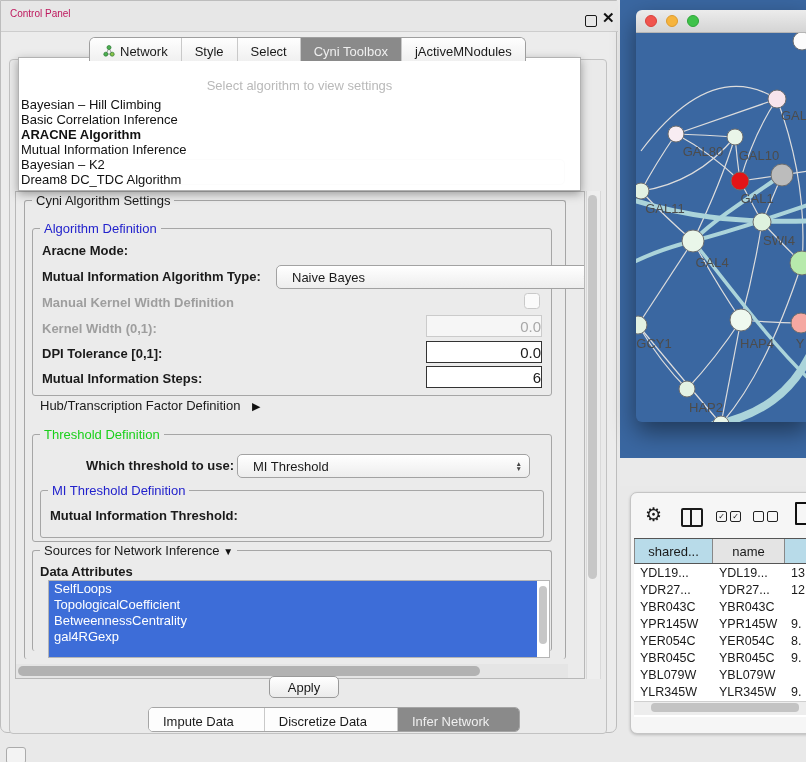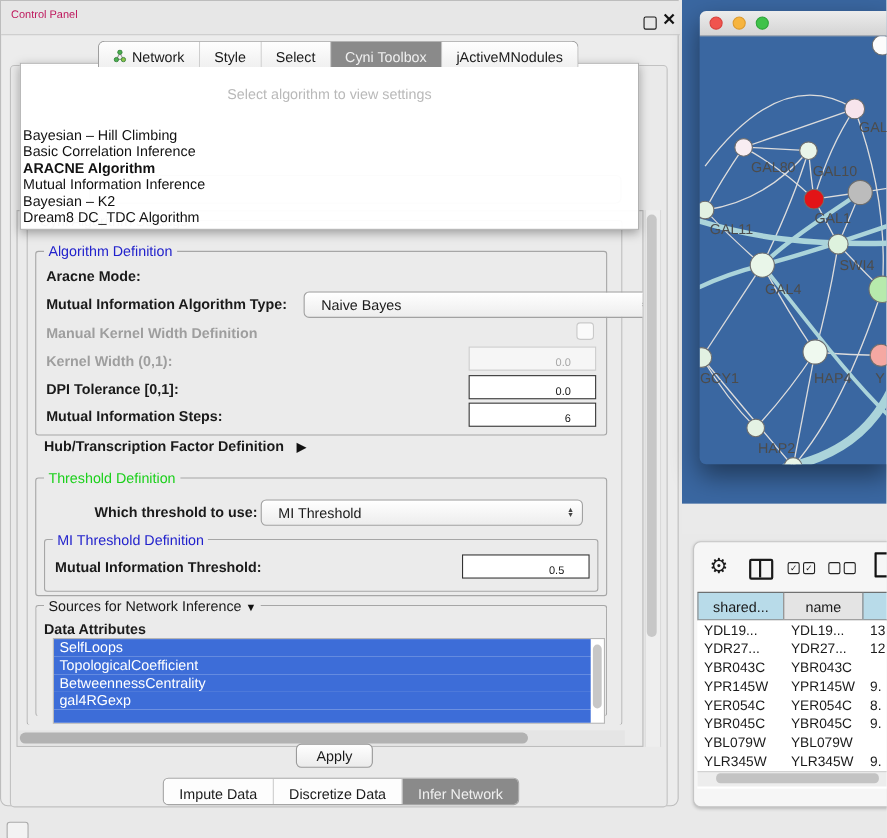--- a/index.html
+++ b/index.html
@@ -21,38 +21,38 @@
   .tabseg:last-child{border-right:none}
   .tabseg.sel{background:#8a8a8a;color:#efefef}
   #content-panel{left:8px;top:58px;width:598px;height:675px;border:1px solid #c2c2c2;border-radius:4px;
                  background:#eaeaea;box-sizing:border-box}
   
   #combo-remnant{left:80px;top:158px;width:482px;height:24px;border:1px solid #9f9f9f;border-radius:5px;
                  background:#f1f1f1;z-index:5}
   #dd-popup{left:17px;top:56px;width:561px;border:1px solid #b2b2b2;background:rgba(255,255,255,0.97);
             box-shadow:0 3px 9px rgba(0,0,0,0.35);z-index:50;padding-bottom:3px}
   #dd-placeholder{margin-top:20px;height:16px;text-align:center;color:#b9b9b9;font-size:13px}
-  #dd-items{margin-top:21px}
+  #dd-items{margin-top:3px}
   .dd-item{height:15px;line-height:15px;font-size:13px;padding-left:2px;color:#111;white-space:nowrap}
   .dd-bold{font-weight:bold}
   
   #viewport{left:14px;top:190px;width:568px;height:486px;border:1px solid #b8b8b8;background:#ebebeb;
             overflow:hidden;box-sizing:content-box}
   .groupbox{position:absolute;border:1px solid #a6a6a6;border-radius:3px}
   .gtitle{position:absolute;background:#ebebeb;padding:0 4px;font-size:13px;white-space:nowrap}
   .t-blue{color:#2222cc}.t-green{color:#1bd01b}
   .lbl{position:absolute;font-size:13px;font-weight:bold;color:#1a1a1a;white-space:nowrap}
   .lbl.dim{color:#9e9e9e}
   .combo{position:absolute;display:flex;align-items:center;border:1px solid #a2a2a2;border-radius:5px;
          background:linear-gradient(#ffffff,#ededed);font-size:13px;padding-left:15px;box-sizing:border-box;
          box-shadow:inset 0 1px 0 #fff}
   .stepper{margin-left:auto;margin-right:7px;display:flex;flex-direction:column;align-items:center;
            font-size:6.5px;line-height:5px;color:#444}
-  .field{position:absolute;background:#fff;border:1.5px solid #333;display:flex;align-items:flex-end;
-         justify-content:flex-end;padding-right:22px;font-size:10px;box-sizing:border-box}
+  .field{position:absolute;background:#fff;border:1.5px solid #333;display:flex;align-items:center;
+         justify-content:flex-end;padding-right:0;font-size:15px;box-sizing:border-box}
   .field.dis{border:1px solid #cbcbcb;background:#f6f6f6;color:#a8a8a8}
   .checkbox{position:absolute;width:14px;height:14px;border:1.5px solid #c9c9c9;border-radius:3.5px;background:#fafafa}
   .arrow{font-size:11px;color:#111}
   #attr-list{position:absolute;left:32px;top:388px;width:502px;height:78px;background:#fff;
              border:1px solid #b5b5b5;box-sizing:border-box;overflow:hidden}
   .attr-item{width:488px;height:16px;line-height:16px;background:#3d6dd8;color:#fff;font-size:13px;padding-left:5px;
              box-sizing:border-box}
   .attr-filler{width:488px;height:14px;background:#3d6dd8}
   #attr-scroll-thumb{position:absolute;left:491px;top:6px;width:8px;height:58px;background:#c7c7c7;border-radius:4px}
   
@@ -60,21 +60,21 @@
            border-right:1px solid #d9d9d9}
   #vscroll-thumb{left:587px;top:194px;width:9px;height:384px;background:#c7c7c7;border-radius:5px}
   #hscroll{position:absolute;left:0;top:472px;width:552px;height:14px;background:#e5e5e5}
   #hscroll-thumb{position:absolute;left:2px;top:2px;width:462px;height:10px;background:#b2b2b2;border-radius:5px}
   
   #apply-btn{left:268px;top:675px;width:70px;height:22px;border:1px solid #9a9a9a;border-radius:5px;
              background:linear-gradient(#ffffff,#ebebeb);font-size:13px;display:flex;align-items:center;
              justify-content:center;box-sizing:border-box}
   #bottom-tabstrip{left:147px;top:706px;height:23px;display:flex;border:1px solid #a5a5a5;border-radius:5px;
                    overflow:hidden;background:#fff;font-size:13px}
-  .btab{padding:3px 14px 0 14px;background:#fdfdfd;border-right:1px solid #c9c9c9;display:flex;align-items:center}
+  .btab{padding:3px 30px 0 14px;background:#fdfdfd;border-right:1px solid #c9c9c9;display:flex;align-items:center}
   .btab:last-child{border-right:none}
   .btab.sel{background:#8a8a8a;color:#efefef}
   #mini-dock-icon{left:6px;top:747px;width:18px;height:15px;border:1px solid #ababab;border-radius:3px;background:#f3f3f3}
   
   #desktop{left:620px;top:0;width:186px;height:458px;background:#3a67a1}
   #net-window{left:636px;top:10px;width:172px;height:412px;border-radius:6px 0 0 6px;
               box-shadow:0 10px 24px rgba(0,0,0,0.45);overflow:hidden}
   #net-titlebar{height:22px;background:linear-gradient(#ececec,#d4d4d4);border-bottom:1px solid #b5b5b5;
                 display:flex;align-items:center;gap:9px;padding-left:9px}
   .light{width:12px;height:12px;border-radius:50%;box-sizing:border-box}
@@ -192,43 +192,40 @@
     <div class="lbl" style="left:26px;top:154px">DPI Tolerance [0,1]:</div>
     <div class="field" style="left:410px;top:149px;width:116px;height:22px">
       <span>0.0</span>
     </div>
 
     <div class="lbl" style="left:26px;top:179px">Mutual Information Steps:</div>
     <div class="field" style="left:410px;top:174px;width:116px;height:22px">
       <span>6</span>
     </div>
 
-    <div class="lbl" style="left:24px;top:206px;font-weight:bold">
+    <div class="lbl" style="left:24px;top:206px;font-weight:normal">
       <span>Hub/Transcription Factor Definition</span>
       <span class="arrow" style="margin-left:8px">▶</span>
     </div>
 
     <div class="groupbox" style="left:16px;top:242px;width:518px;height:106px"></div>
     <div class="gtitle t-green" style="left:24px;top:235px">Threshold Definition</div>
 
     <div class="lbl" style="left:70px;top:266px">Which threshold to use:</div>
     <div class="combo" style="left:221px;top:262px;width:293px;height:24px">
       <span>MI Threshold</span>
       <span class="stepper">
         <span>▲</span>
           <span>▼</span>
       </span>
     </div>
 
     <div class="groupbox" style="left:24px;top:298px;width:502px;height:46px"></div>
     <div class="gtitle t-blue" style="left:32px;top:291px">MI Threshold Definition</div>
     <div class="lbl" style="left:34px;top:316px">Mutual Information Threshold:</div>
-    <div class="field" style="left:404px;top:312px;width:116px;height:22px">
-      <span>0.5</span>
-    </div>
 
     <div class="groupbox" style="left:16px;top:358px;width:518px;height:100px;border-bottom:none"></div>
     <div class="gtitle" style="left:24px;top:351px">
       <span>Sources for Network Inference</span>
       <span class="arrow" style="font-size:10px">▼</span>
     </div>
     <div class="lbl" style="left:24px;top:372px">Data Attributes</div>
     <div id="attr-list">
         <div class="attr-item">SelfLoops</div>
         <div class="attr-item">TopologicalCoefficient</div>

